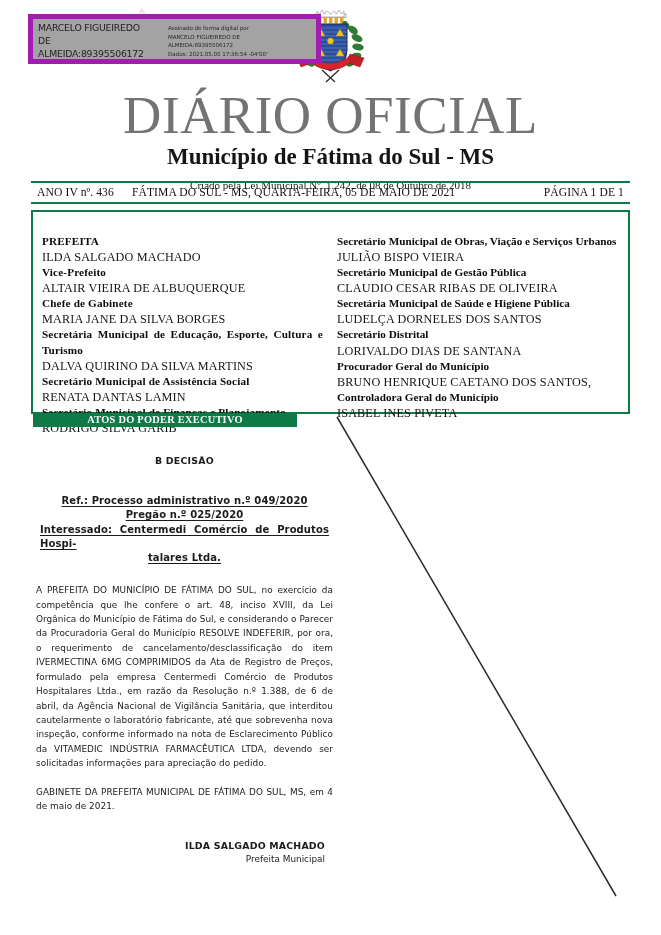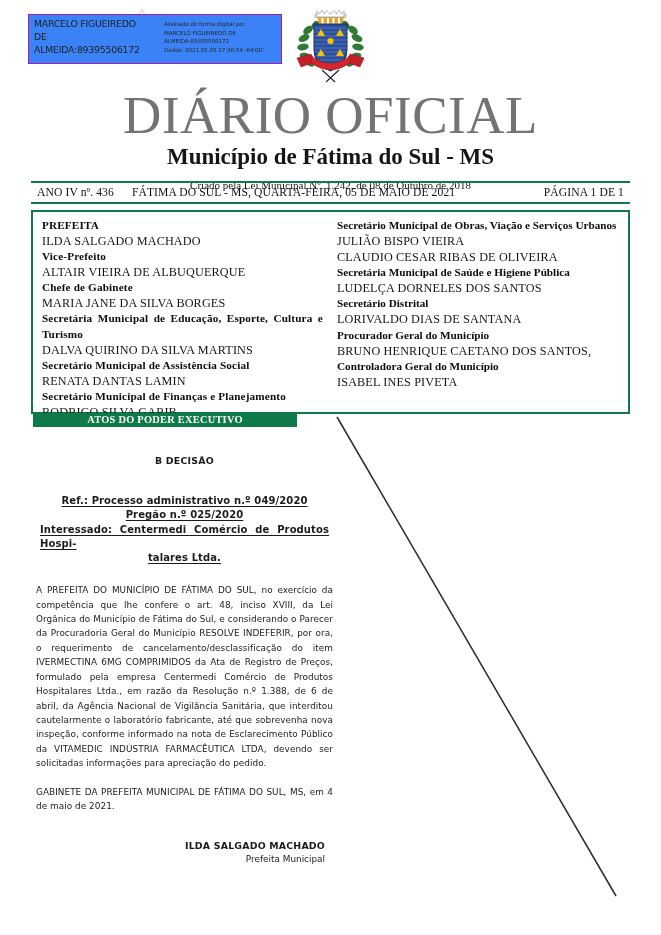--- a/index.html
+++ b/index.html
@@ -18,27 +18,27 @@
     height: 935px;
     overflow: hidden;
     background: #ffffff;
   }
 
   
   #signature-stamp {
     position: absolute;
     left: 28px;
     top: 14px;
-    width: 254px;
+    width: 293px;
     height: 50px;
-    border: 1px solid #a21caf;
+    border: 5px solid #a21caf;
     box-sizing: border-box;
     display: flex;
     align-items: stretch;
-    background: #3b82f6;
+    background: #a3a3a3;
     z-index: 6;
   }
   #signature-stamp .sig-left {
     width: 130px;
     padding: 3px 4px 0 5px;
     box-sizing: border-box;
     font-family: "DejaVu Sans", sans-serif;
     font-size: 9.3px;
     line-height: 1.38;
     color: #222222;
@@ -132,21 +132,21 @@
   
   #officials-box {
     position: absolute;
     left: 31px;
     top: 210px;
     width: 599px;
     height: 204px;
     box-sizing: border-box;
     border: 2.2px solid #0d7a47;
     display: flex;
-    padding: 6px 0 0 0;
+    padding: 22px 0 0 0;
     background: #ffffff;
     z-index: 3;
   }
   .officials-col {
     box-sizing: border-box;
     padding: 0 8px 0 9px;
   }
   .officials-col.left  { width: 300px; }
   .officials-col.right { width: 299px; padding-left: 6px; }
   .official-role {
@@ -375,20 +375,21 @@
       <div class="official-role">Secretária Municipal de Educação, Esporte, Cultura e Turismo</div>
       <div class="official-name">DALVA QUIRINO DA SILVA MARTINS</div>
       <div class="official-role">Secretário Municipal de Assistência Social</div>
       <div class="official-name">RENATA DANTAS LAMIN</div>
       <div class="official-role">Secretário Municipal de Finanças e Planejamento</div>
       <div class="official-name">RODRIGO SILVA GARIB</div>
     </div>
     <div class="officials-col right">
       <div class="official-role">Secretário Municipal de Obras, Viação e Serviços Urbanos</div>
       <div class="official-name">JULIÃO BISPO VIEIRA</div>
+      <div class="official-role">Secretário Municipal de Gestão Pública</div>
       <div class="official-name">CLAUDIO CESAR RIBAS DE OLIVEIRA</div>
       <div class="official-role">Secretária Municipal de Saúde e Higiene Pública</div>
       <div class="official-name">LUDELÇA DORNELES DOS SANTOS</div>
       <div class="official-role">Secretário Distrital</div>
       <div class="official-name">LORIVALDO DIAS DE SANTANA</div>
       <div class="official-role">Procurador Geral do Município</div>
       <div class="official-name">BRUNO HENRIQUE CAETANO DOS SANTOS,</div>
       <div class="official-role">Controladora Geral do Município</div>
       <div class="official-name">ISABEL INES PIVETA</div>
     </div>

